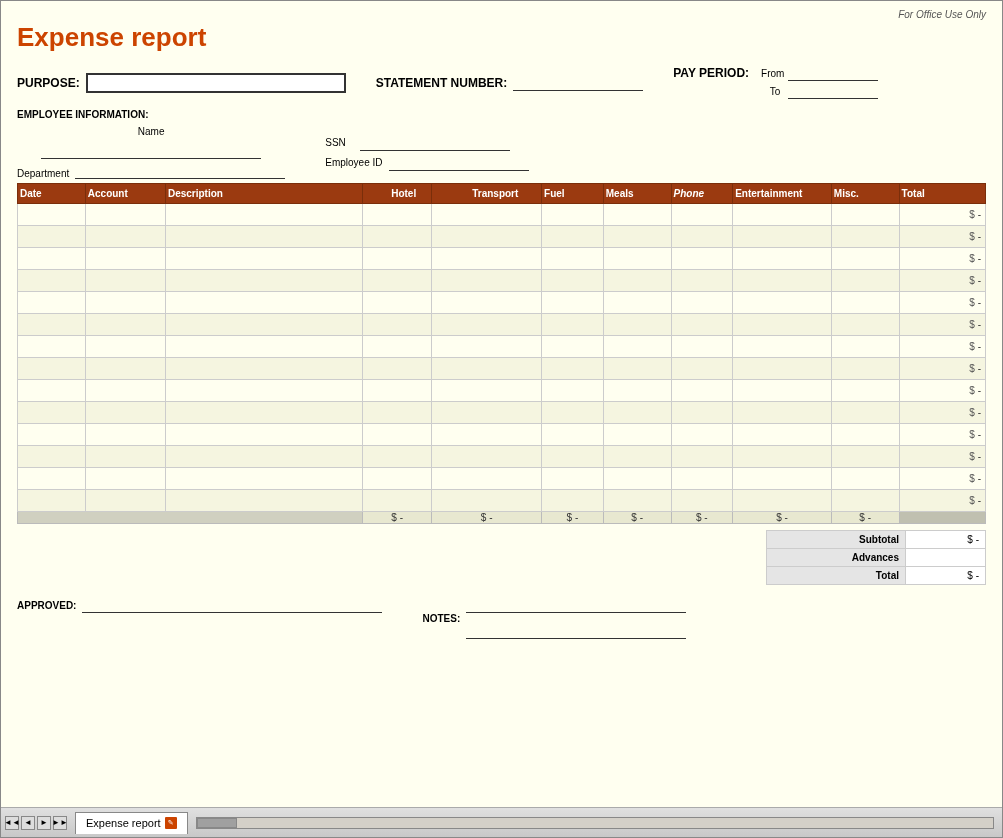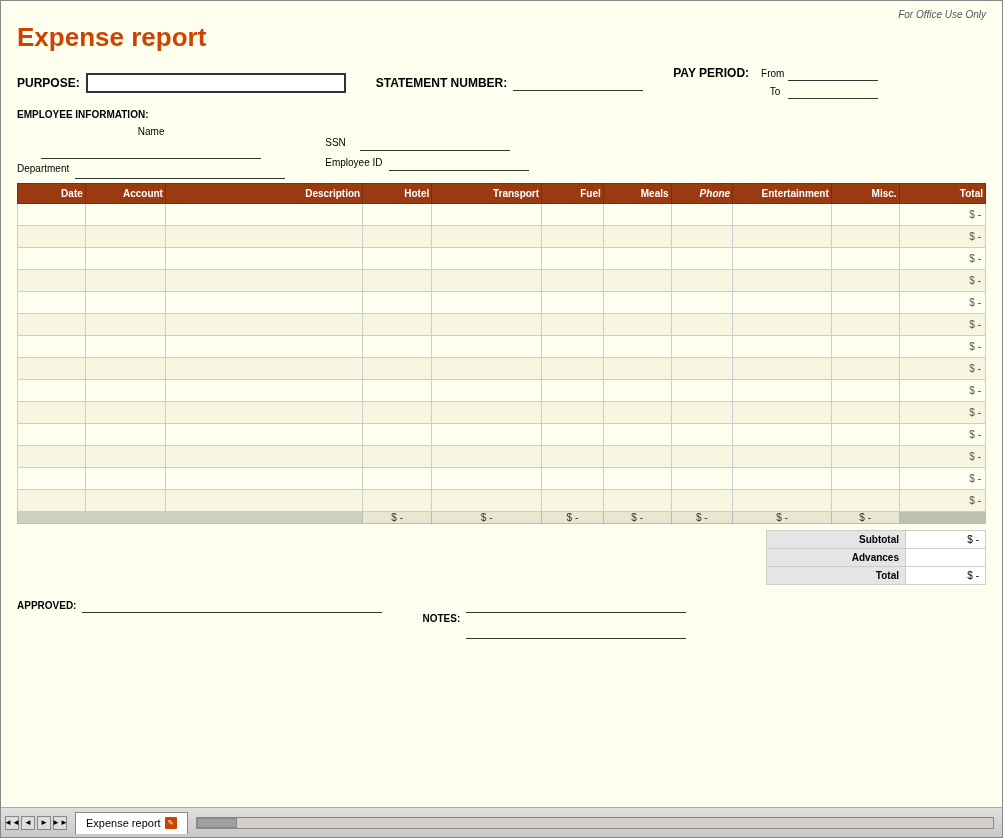--- a/index.html
+++ b/index.html
@@ -76,21 +76,21 @@
       width: 100%;
       border-collapse: collapse;
       margin-bottom: 6px;
     }
     table.expense-table thead tr th {
       background: #9b3a10;
       color: white;
       font-weight: bold;
       font-size: 10px;
       padding: 4px 2px;
-      text-align: right;
+      text-align: left;
       border: 1px solid #7a2e0a;
     }
     table.expense-table tbody tr td {
       border: 1px solid #ccc;
       height: 22px;
       font-size: 10px;
       padding: 1px 4px;
     }
     table.expense-table tbody tr:nth-child(odd) td {
       background: #fffff0;
@@ -269,21 +269,21 @@
 
     <div class="section-header" style="margin-bottom:6px;">EMPLOYEE INFORMATION:</div>
 
     <div style="display:flex; gap:20px; margin-bottom:4px; align-items:center;">
 
       <div style="display:flex; flex-direction:column; gap:4px;">
         <div style="display:flex; align-items:center; gap:6px;flex-direction:column;">
           <span class="info-label">Name</span>
           <input class="underline-input" type="text" style="width: 220px;">
         </div>
-        <div style="display:flex; align-items:flex-start; gap:6px;">
+        <div style="display:flex; align-items:flex-end; gap:6px;">
           <span class="info-label">Department</span>
           <input class="underline-input" type="text" style="width: 210px;">
         </div>
       </div>
 
 
       <div style="display:flex; flex-direction:column; gap:4px; margin-left:20px;">
         <div style="display:flex; align-items:center; gap:14px;">
           <span class="info-label">SSN</span>
           <input class="underline-input" type="text" style="width: 150px;">

